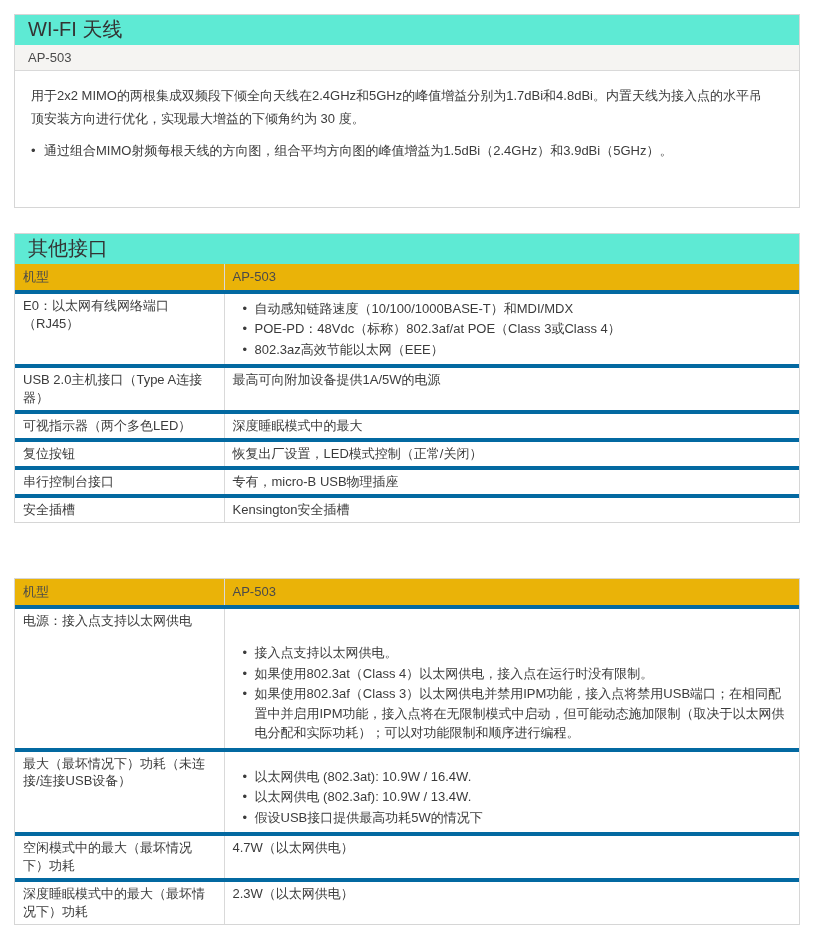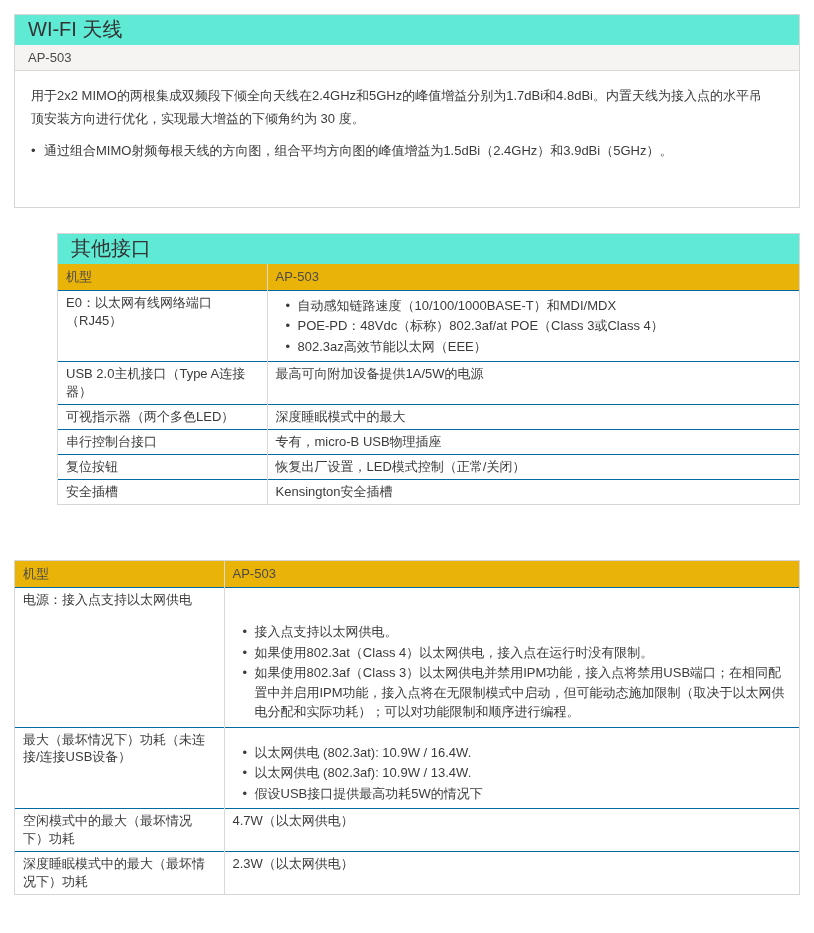--- a/index.html
+++ b/index.html
@@ -11,21 +11,21 @@
     color: #3b3b3b;
     -webkit-font-smoothing: antialiased;
   }
   .page { padding: 14px 14px 0 14px; }
 
   .spec-section {
     border: 1px solid #d6d6d6;
     background: #ffffff;
   }
   .spec-section.gap-sm { margin-bottom: 25px; }
-  .spec-section.gap-lg { margin-bottom: 55px; margin-left: 43px; }
+  .spec-section.gap-lg { margin-bottom: 55px; }
 
   .sec-header {
     background: #5eead4;
     padding: 6px 13px 8px 13px;
     font-size: 20px;
     line-height: 16px;
     color: #333333;
   }
 
   
@@ -51,21 +51,21 @@
   
   table.spec-table { width: 100%; border-collapse: collapse; table-layout: fixed; }
   table.spec-table col.c1 { width: 209px; }
   table.spec-table td {
     vertical-align: top;
     font-size: 13px;
     line-height: 1.38;
     padding: 3px 10px 3px 8px;
     color: #3b3b3b;
   }
-  table.spec-table tr + tr td { border-top: 1px solid #0369a1; }
+  table.spec-table tr + tr td { border-top: 4px solid #0369a1; }
   table.spec-table td.label-cell { border-right: 1px solid #d9d9d9; }
   tr.sub-header-row td { background: #eab308; color: #4a4a4a; padding-top: 4px; padding-bottom: 4px; }
   td .cell-bullets { list-style: none; margin: 2px 0 2px 10px; }
   td .cell-bullets li { position: relative; padding-left: 12px; line-height: 1.5; margin: 1px 0; }
   td .cell-bullets li::before { content: "•"; position: absolute; left: 0; }
   td.pad-b-14 { padding-bottom: 14px; }
   td.pad-b-18 { padding-bottom: 18px; }
   td.pad-b-10 { padding-bottom: 10px; }
   td.pad-b-8  { padding-bottom: 8px; }
   td .mt-24 { margin-top: 31px; }
@@ -118,26 +118,26 @@
           </tr>
           <tr>
             <td class="label-cell">USB 2.0主机接口（Type A连接器）</td>
             <td class="pad-b-14">最高可向附加设备提供1A/5W的电源</td>
           </tr>
           <tr>
             <td class="label-cell">可视指示器（两个多色LED）</td>
             <td class="pad-b-18">深度睡眠模式中的最大</td>
           </tr>
           <tr>
+            <td class="label-cell">复位按钮</td>
+            <td>恢复出厂设置，LED模式控制（正常/关闭）</td>
+          </tr>
+          <tr>
             <td class="label-cell">串行控制台接口</td>
             <td>专有，micro-B USB物理插座</td>
-          </tr>
-          <tr>
-            <td class="label-cell">复位按钮</td>
-            <td>恢复出厂设置，LED模式控制（正常/关闭）</td>
           </tr>
           <tr>
             <td class="label-cell">安全插槽</td>
             <td>Kensington安全插槽</td>
           </tr>
         </tbody>
     </table>
   </section>
 
   <section class="spec-section">

